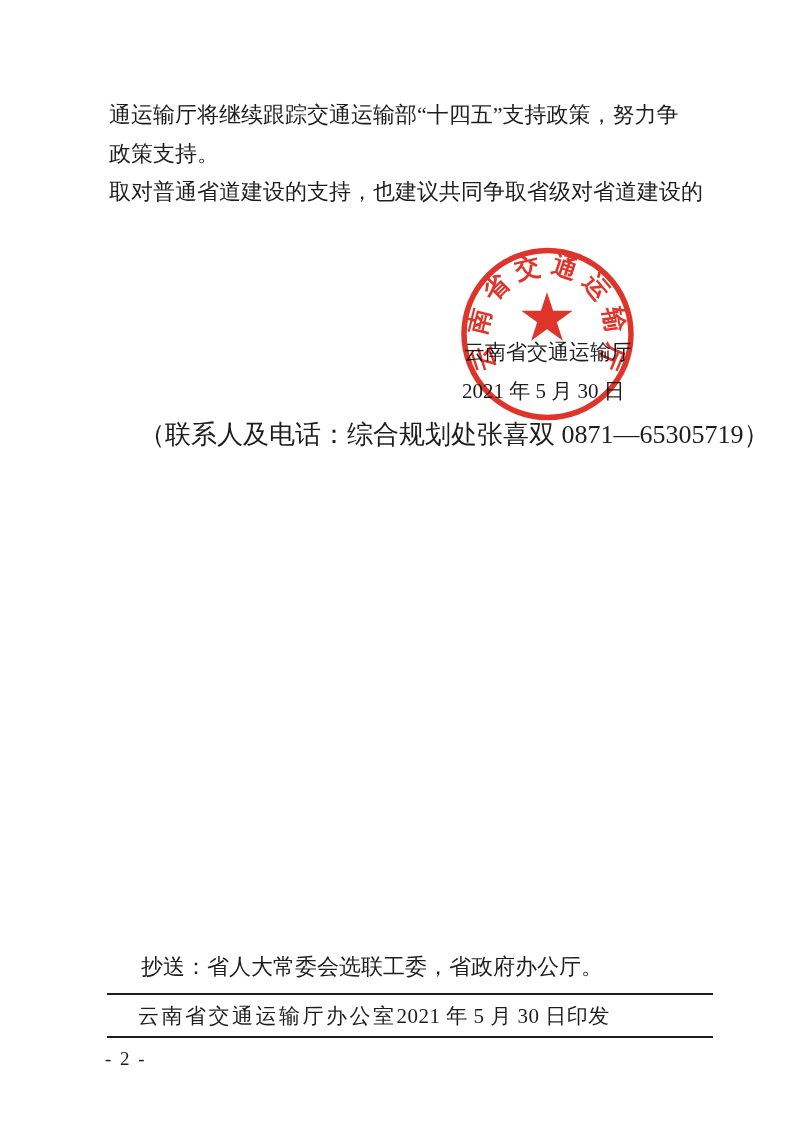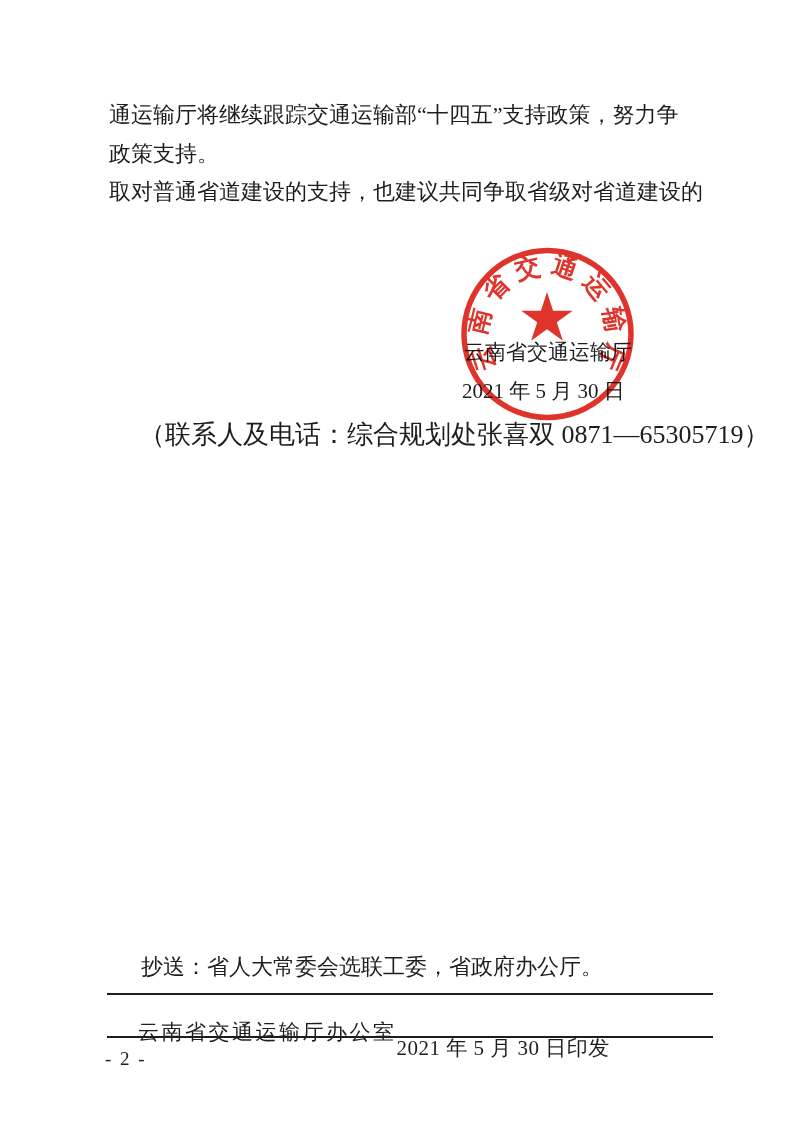--- a/index.html
+++ b/index.html
@@ -92,21 +92,21 @@
     top: 1003px;
     width: 546px;
     display: flex;
     justify-content: flex-start;
     align-items: center;
     font-size: 21px;
     line-height: 26px;
     white-space: nowrap;
   }
   .footer-office { letter-spacing: 2.5px; }
-  .footer-print-date { letter-spacing: 0.5px; margin-top: 32px; }
+  .footer-print-date { letter-spacing: 0.5px; }
   .page-number {
     position: absolute;
     left: 105px;
     top: 1047px;
     font-size: 19px;
     letter-spacing: 2px;
     line-height: 24px;
     white-space: nowrap;
   }
 </style>

